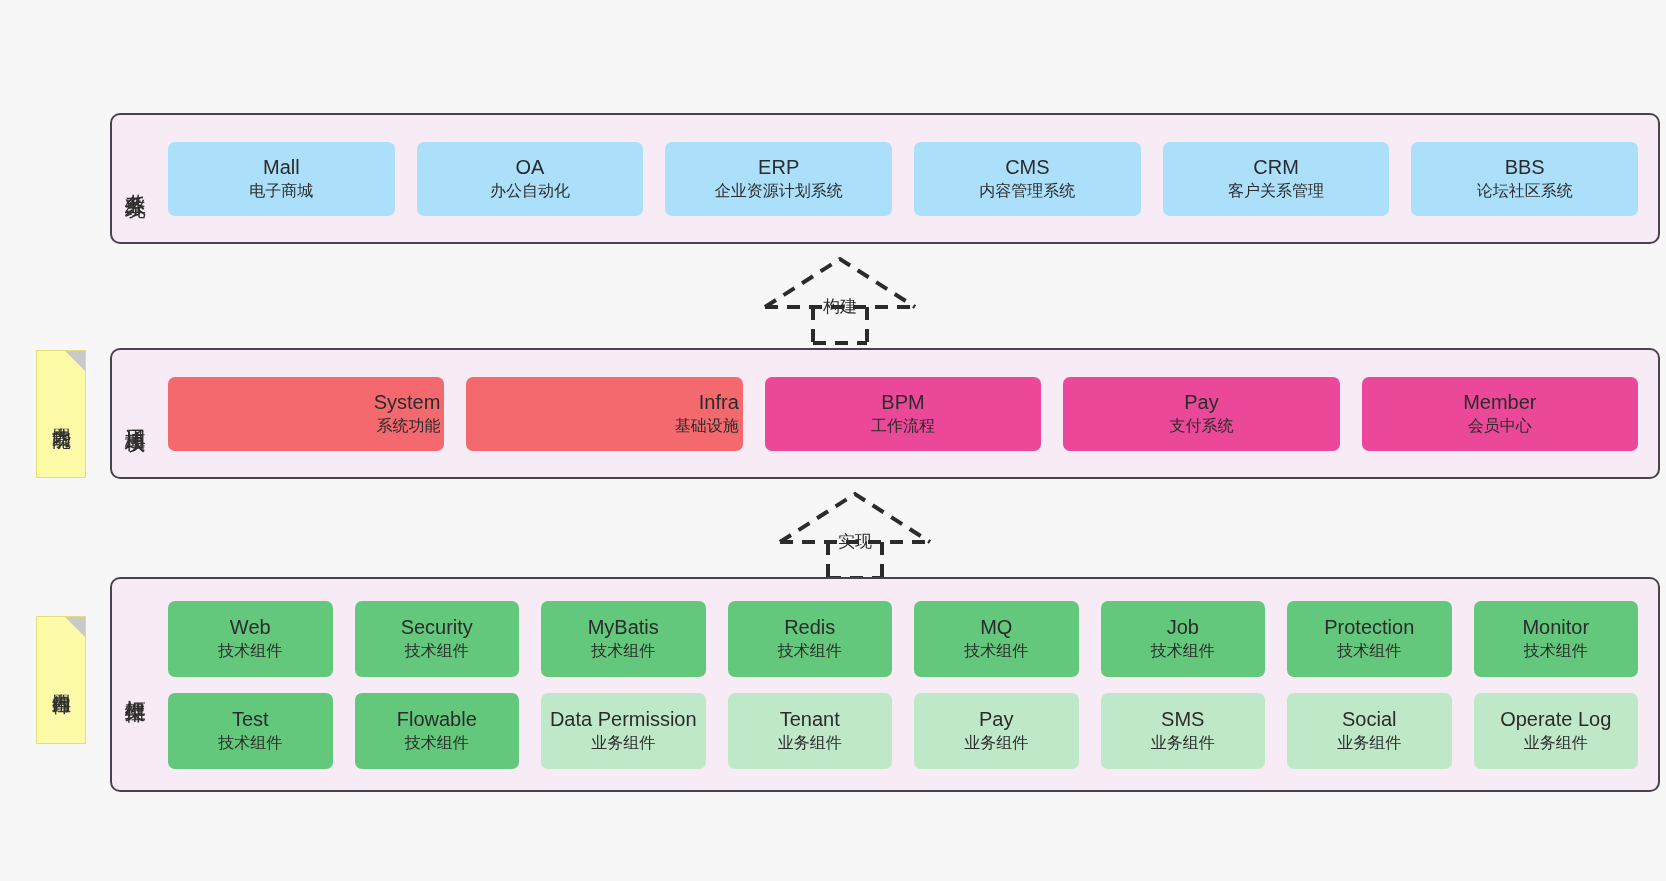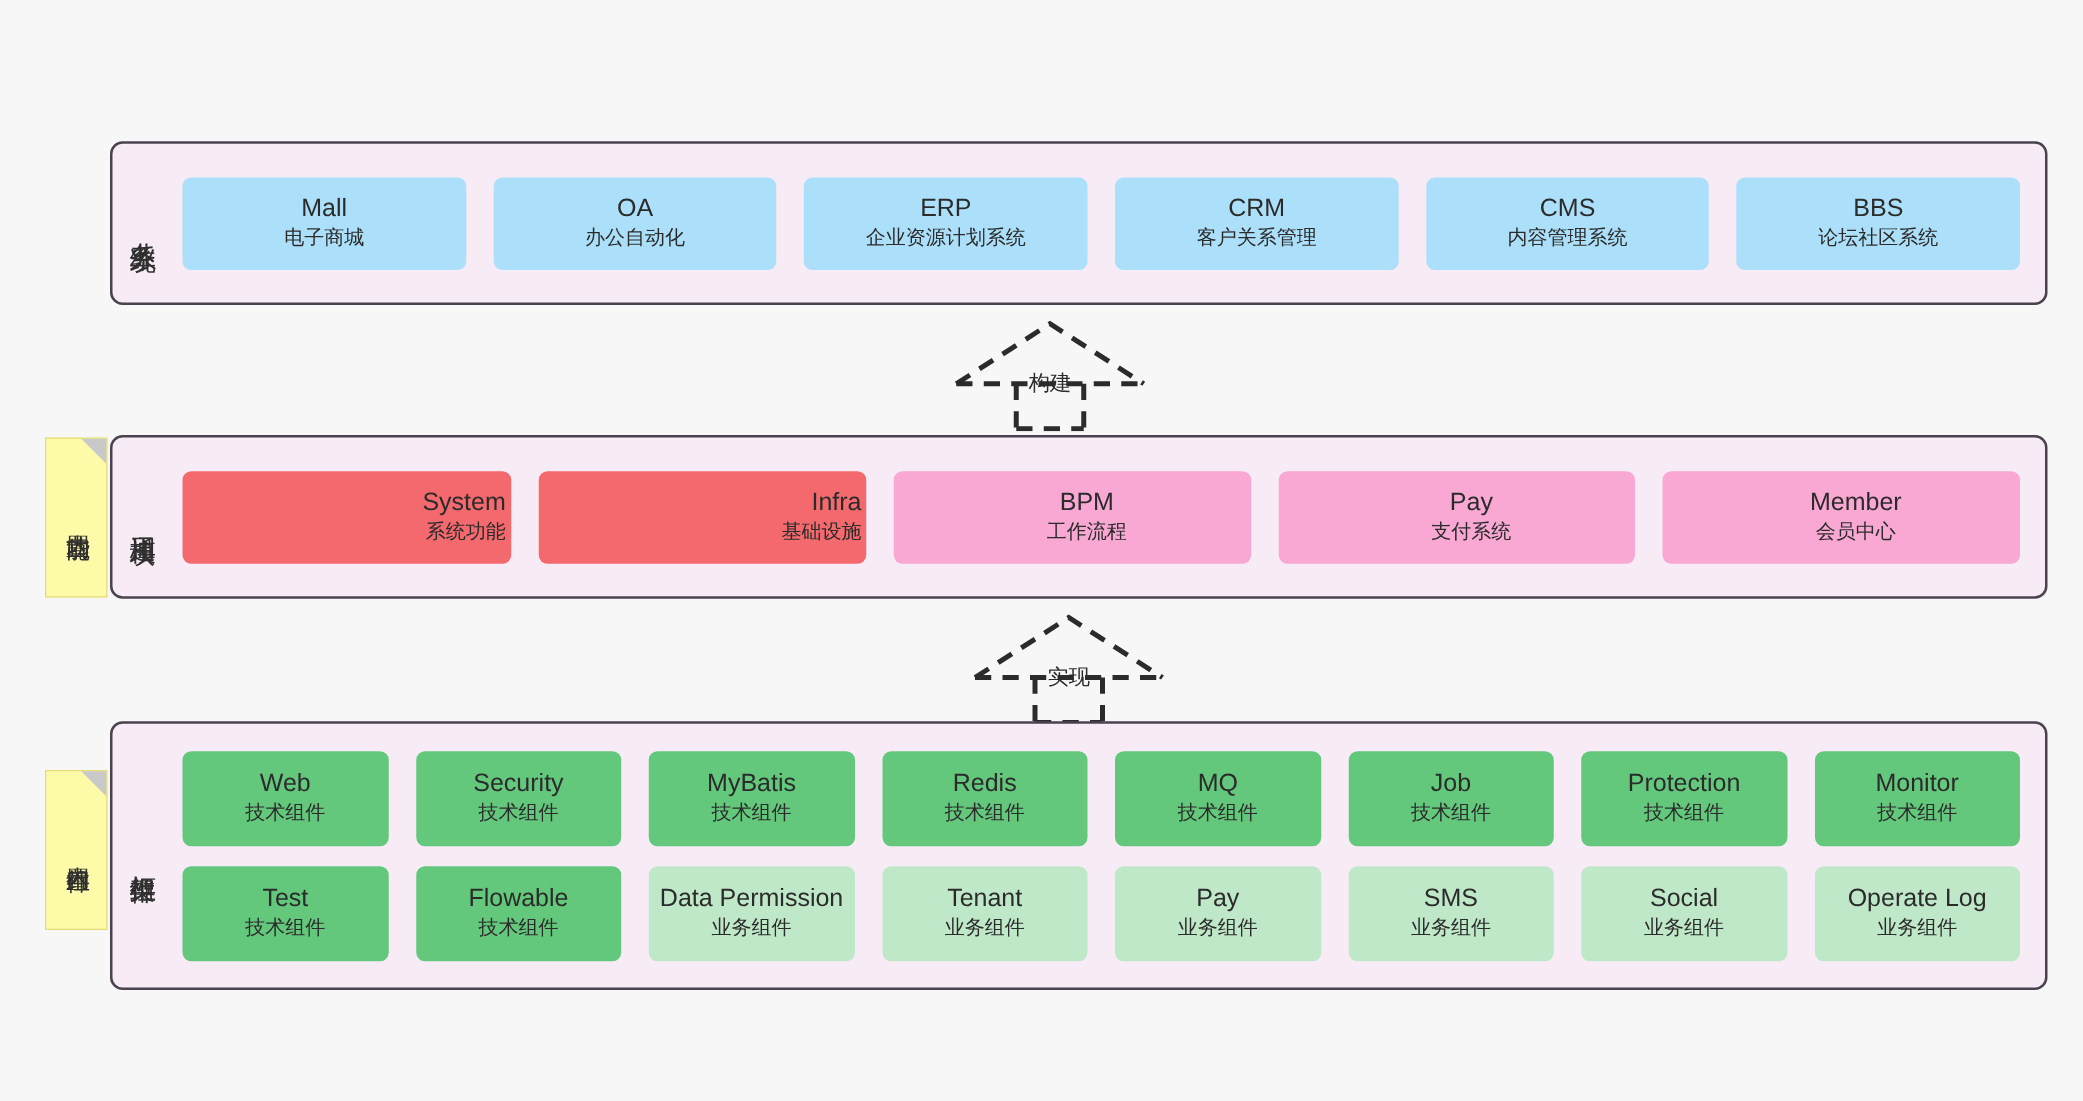--- a/index.html
+++ b/index.html
@@ -23,20 +23,21 @@
 
   
   .layer {
     position: absolute;
     background: #f7ebf5;
     border: 2px solid #4a434f;
     border-radius: 10px;
     box-sizing: border-box;
     display: flex;
     align-items: stretch;
+    margin-left: 22px;
   }
 
   .layer-title {
     flex: 0 0 auto;
     width: 46px;
     display: flex;
     align-items: center;
     justify-content: center;
     font-size: 21px;
     line-height: 1.08;
@@ -82,21 +83,21 @@
     color: #2b2b2b;
   }
   .node .nsub {
     font-size: 16px;
     line-height: 1.28;
     color: #2b2b2b;
   }
 
   .node.blue        { background: #ace0fa; }
   .node.red         { background: #f4696e; align-items: flex-end; }
-  .node.pink        { background: #f9a8d4; padding-left: 27px; }
+  .node.pink        { background: #ec4899; }
   .node.green       { background: #63c87c; }
   .node.lightgreen  { background: #bfe8c8; }
 
   
   #layer-business   { left: 88px;  top: 113px; width: 1550px; height: 131px; }
   #layer-common     { left: 88px;  top: 348px; width: 1550px; height: 131px; }
   #layer-framework  { left: 88px;  top: 577px; width: 1550px; height: 215px; }
 
   #layer-business .node,
   #layer-common .node { height: 74px; }
@@ -170,26 +171,26 @@
         </div>
         <div class="node blue">
           <span class="ntitle">OA</span>
           <span class="nsub">办公自动化</span>
         </div>
         <div class="node blue">
           <span class="ntitle">ERP</span>
           <span class="nsub">企业资源计划系统</span>
         </div>
         <div class="node blue">
+          <span class="ntitle">CMS</span>
+          <span class="nsub">内容管理系统</span>
+        </div>
+        <div class="node blue">
           <span class="ntitle">CRM</span>
           <span class="nsub">客户关系管理</span>
-        </div>
-        <div class="node blue">
-          <span class="ntitle">CMS</span>
-          <span class="nsub">内容管理系统</span>
         </div>
         <div class="node blue">
           <span class="ntitle">BBS</span>
           <span class="nsub">论坛社区系统</span>
         </div>
       </div>
     </div>
   </div>
 
   <div class="uml-arrow" id="arrow-build">

